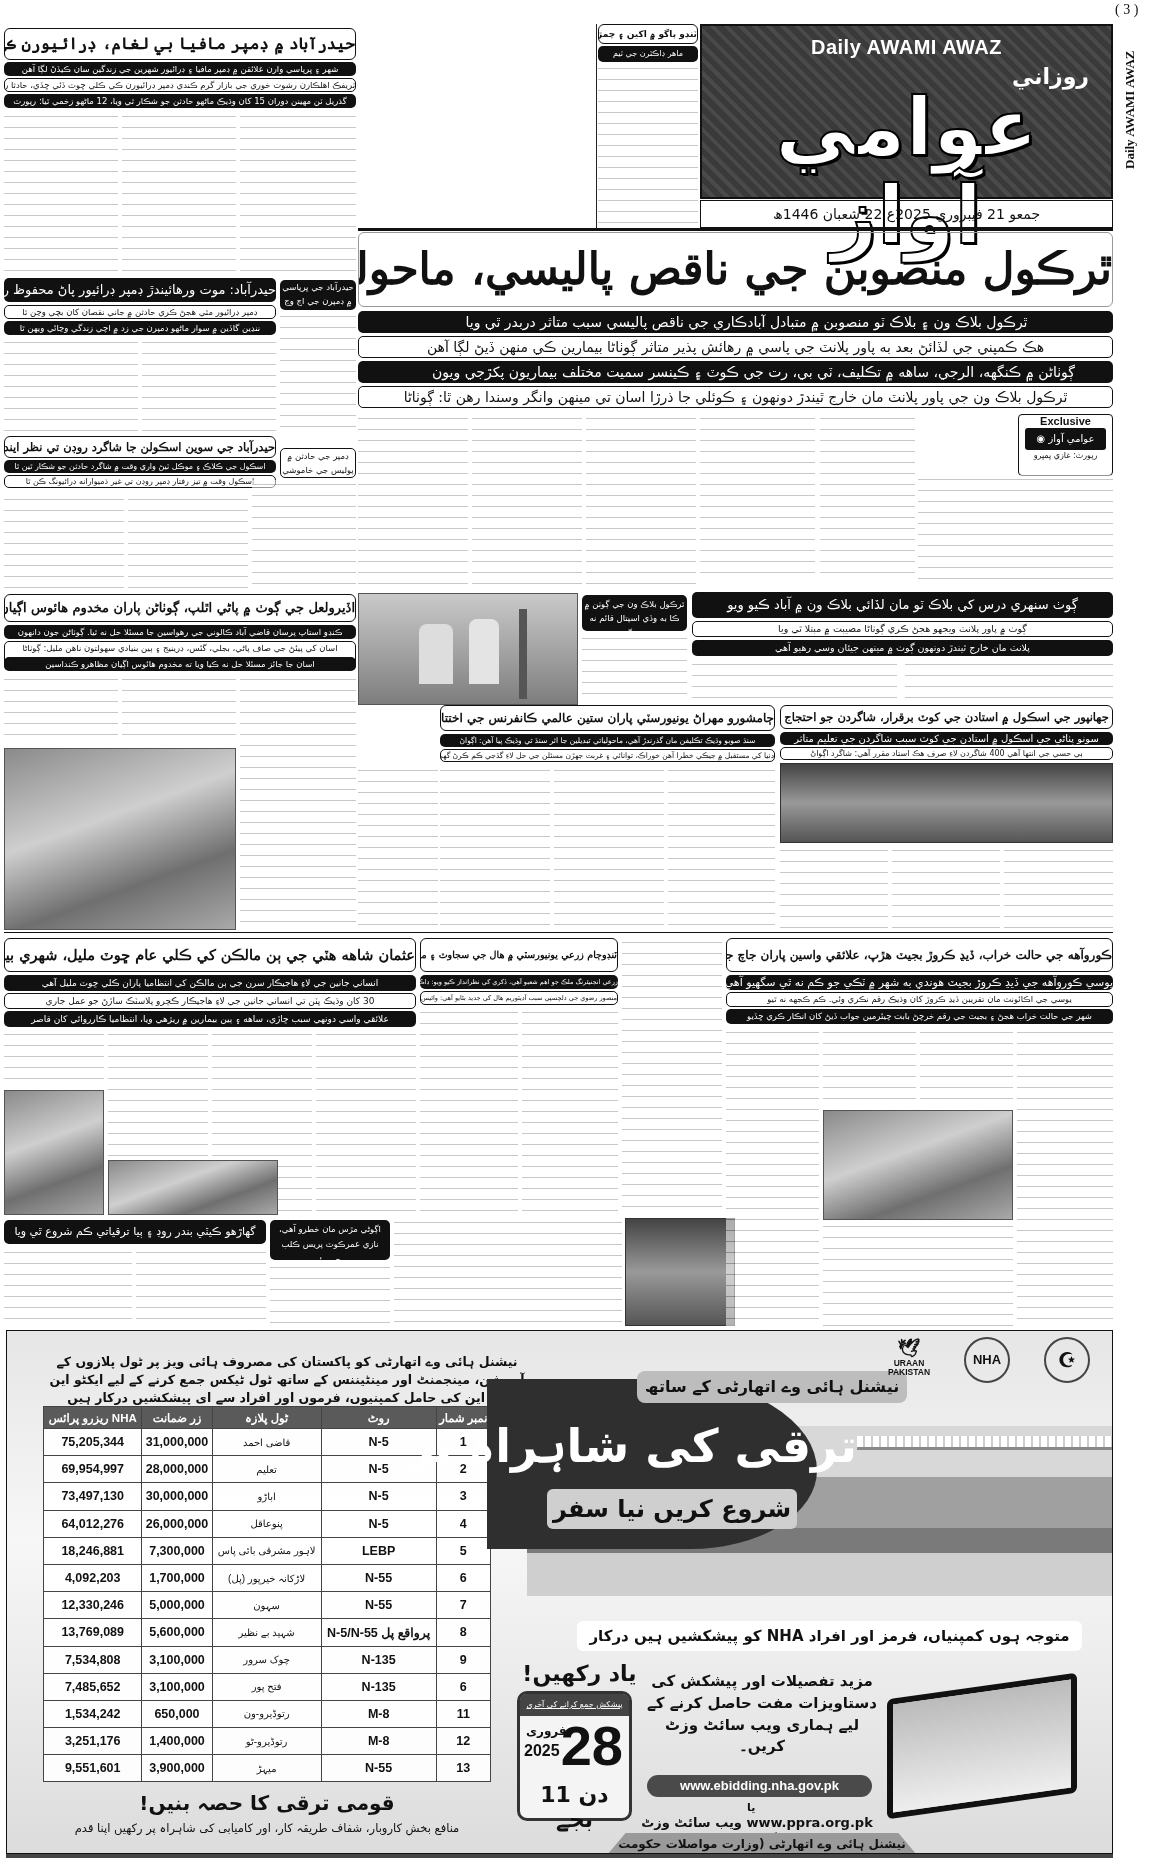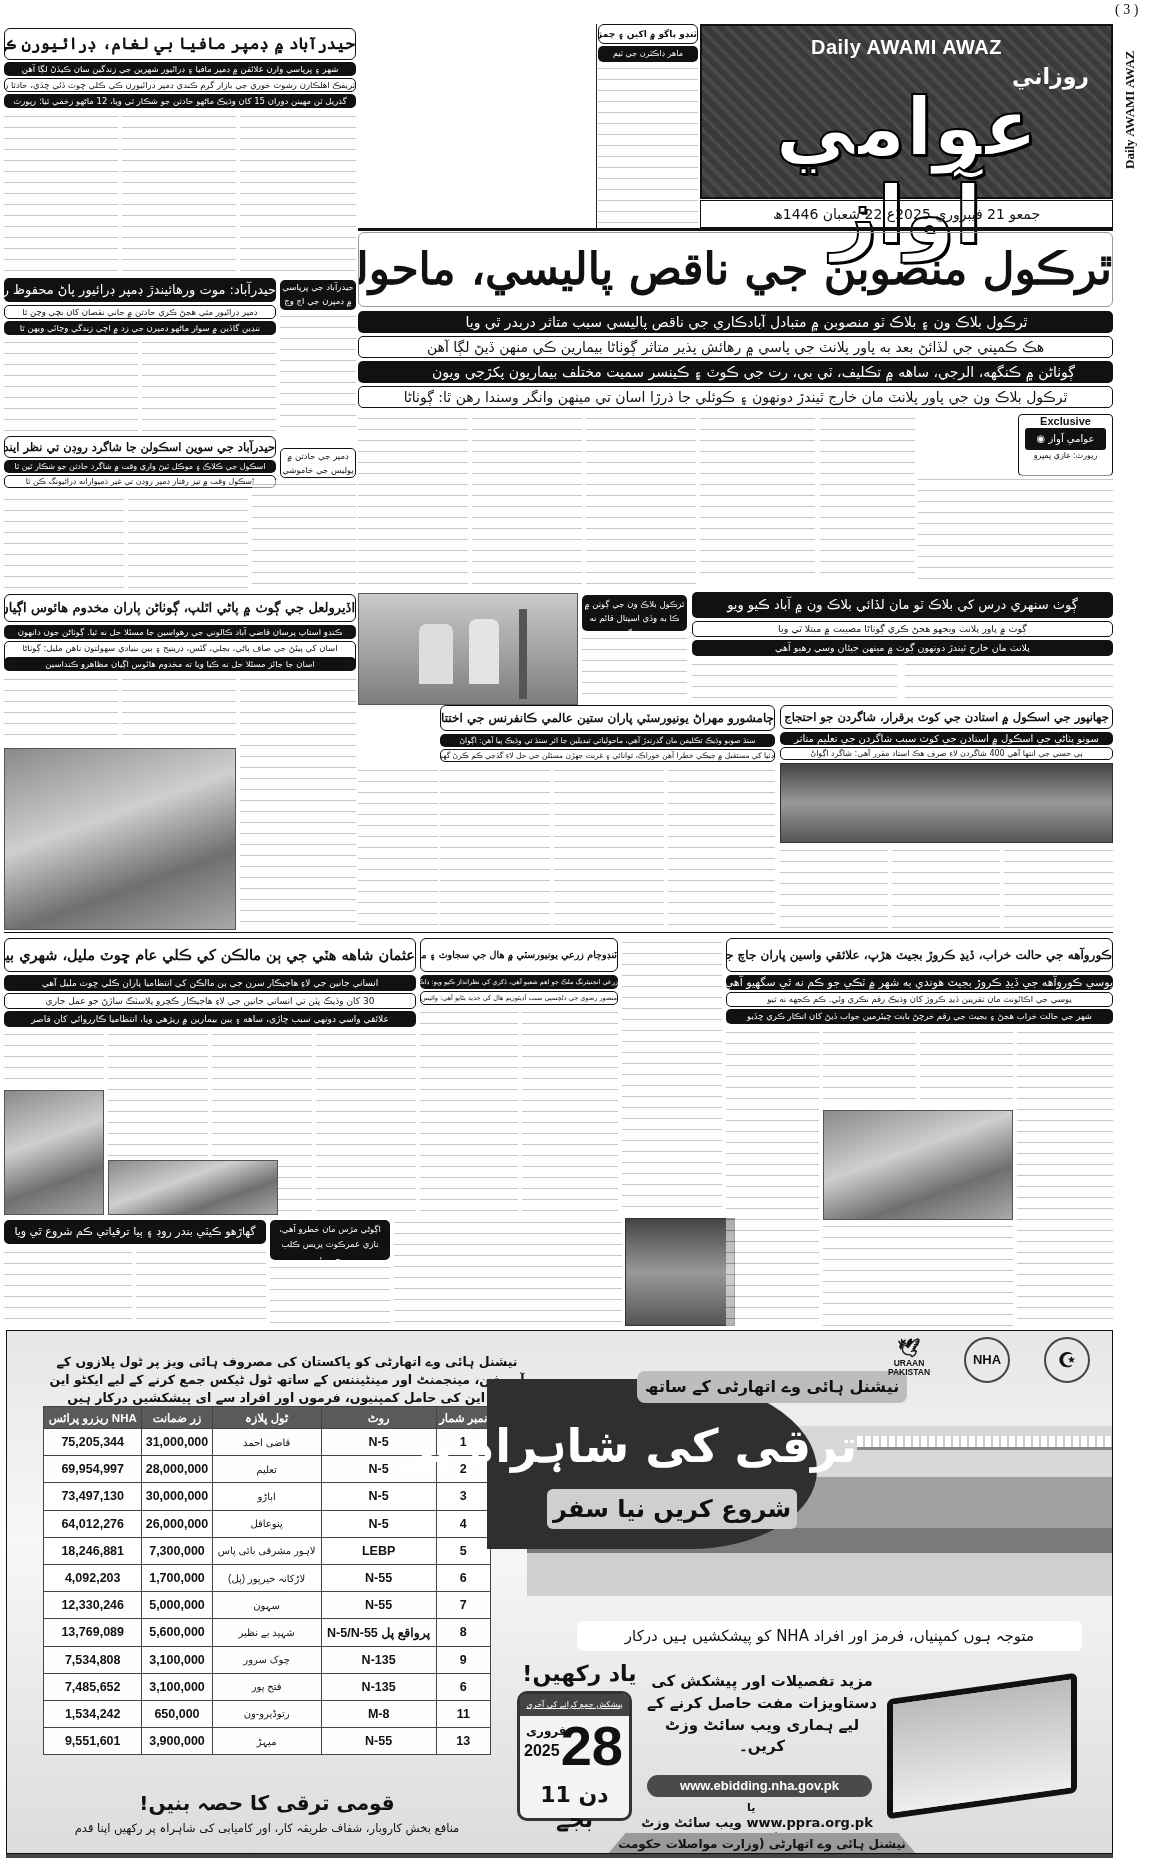--- a/index.html
+++ b/index.html
@@ -42,21 +42,21 @@
   .ad-sub { position: absolute; top: 490px; left: 40px; width: 440px; text-align: center; font-size: 11.5px; direction: rtl; }
   .ad-photo { position: absolute; top: 95px; left: 520px; width: 585px; height: 170px; background: linear-gradient(180deg, #d8d8d8 0 30%, #a0a0a0 30% 60%, #7a7a7a 60% 75%, #cfcfcf 75%); }
   .canopy { position: absolute; top: 105px; left: 850px; width: 255px; height: 14px; background: repeating-linear-gradient(90deg, #fff 0 6px, #ccc 6px 8px); border-bottom: 3px solid #888; }
   .blob { position: absolute; top: 48px; left: 480px; width: 330px; height: 170px; background: #2f2f2f; border-radius: 0 60% 50% 0 / 0 70% 60% 0; }
   .blob-pill1 { position: absolute; top: 40px; left: 630px; width: 270px; height: 32px; background: #bdbdbd; border-radius: 8px; font-size: 16px; font-weight: bold; text-align: center; line-height: 32px; direction: rtl; }
   .blob-big { position: absolute; top: 80px; left: 520px; width: 330px; height: 70px; color: #fff; font-size: 46px; font-weight: bold; text-align: center; line-height: 70px; direction: rtl; white-space: nowrap; }
   .blob-pill2 { position: absolute; top: 158px; left: 540px; width: 250px; height: 40px; background: #cfcfcf; border-radius: 6px; font-size: 24px; font-weight: bold; text-align: center; line-height: 40px; direction: rtl; }
   .logos { position: absolute; top: 0px; left: 870px; width: 240px; height: 60px; }
   .logo-box { position: absolute; top: 6px; width: 60px; height: 52px; font-size: 8.5px; font-weight: bold; text-align: center; line-height: 1.1; font-family: "Liberation Sans", sans-serif; }
   .logo-circle { width: 46px; height: 46px; border-radius: 50%; border: 2px solid #444; margin: 0 auto; line-height: 42px; font-size: 13px; }
-  .attn { position: absolute; top: 290px; left: 570px; width: 505px; height: 30px; background: #fff; border-radius: 6px; font-weight: normal; font-size: 15px; text-align: center; line-height: 30px; direction: rtl; }
+  .attn { position: absolute; top: 290px; left: 570px; width: 505px; height: 30px; background: #fff; border-radius: 6px; font-weight: bold; font-size: 15px; text-align: center; line-height: 30px; direction: rtl; }
   .remember { position: absolute; top: 330px; left: 515px; width: 115px; text-align: center; font-weight: bold; font-size: 22px; direction: rtl; }
   .cal { position: absolute; top: 360px; left: 510px; width: 115px; height: 130px; border: 3px solid #333; border-radius: 10px; background: #f4f4f4; }
   .cal-top { height: 22px; background: #444; color: #fff; font-size: 8px; text-align: center; line-height: 22px; direction: rtl; border-radius: 6px 6px 0 0; text-decoration: underline; }
   .cal-day { position: absolute; top: 24px; right: 6px; font-family: "Liberation Sans", sans-serif; font-weight: bold; font-size: 56px; line-height: 1; }
   .cal-month { position: absolute; top: 30px; left: 6px; font-weight: bold; font-size: 12px; }
   .cal-year { position: absolute; top: 48px; left: 4px; font-family: "Liberation Sans", sans-serif; font-weight: bold; font-size: 16px; }
   .cal-time { position: absolute; top: 88px; left: 0; width: 100%; text-align: center; font-weight: bold; font-size: 22px; direction: rtl; }
   .details { position: absolute; top: 340px; left: 640px; width: 230px; text-align: center; font-weight: bold; font-size: 15px; line-height: 1.45; direction: rtl; }
   .url1 { position: absolute; top: 444px; left: 640px; width: 225px; height: 22px; background: #4a4a4a; color: #fff; border-radius: 11px; font-family: "Liberation Sans", sans-serif; font-weight: bold; font-size: 13px; text-align: center; line-height: 22px; }
   .or { position: absolute; top: 470px; left: 740px; font-size: 11px; font-weight: bold; }
@@ -293,20 +293,27 @@
           <td class="plaza">فتح پور</td>
           <td>N-135</td>
           <td>6</td>
         </tr>
         <tr>
           <td>1,534,242</td>
           <td>650,000</td>
           <td class="plaza">رتوڈیرو-ون</td>
           <td>M-8</td>
           <td>11</td>
+        </tr>
+        <tr>
+          <td>3,251,176</td>
+          <td>1,400,000</td>
+          <td class="plaza">رتوڈیرو-ٹو</td>
+          <td>M-8</td>
+          <td>12</td>
         </tr>
         <tr>
           <td>9,551,601</td>
           <td>3,900,000</td>
           <td class="plaza">میہڑ</td>
           <td>N-55</td>
           <td>13</td>
         </tr>
       </tbody>
   </table>

